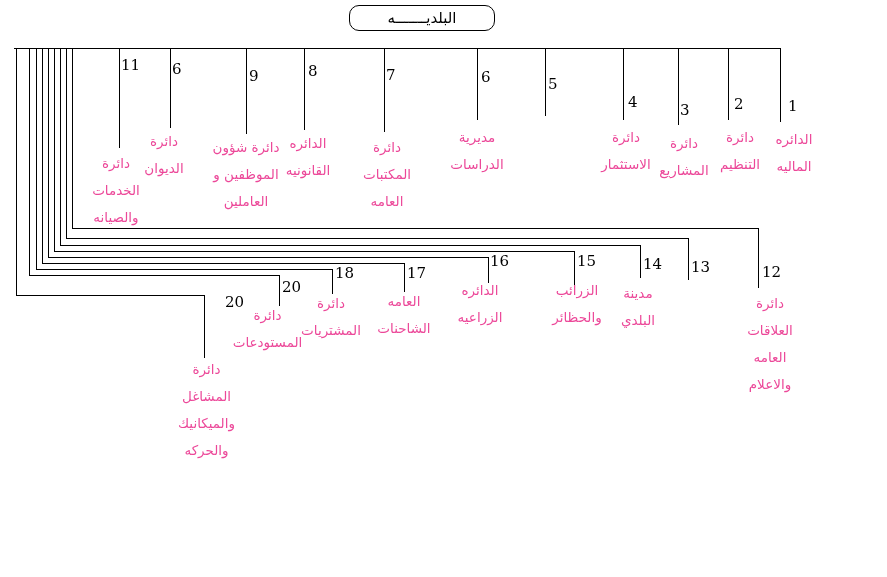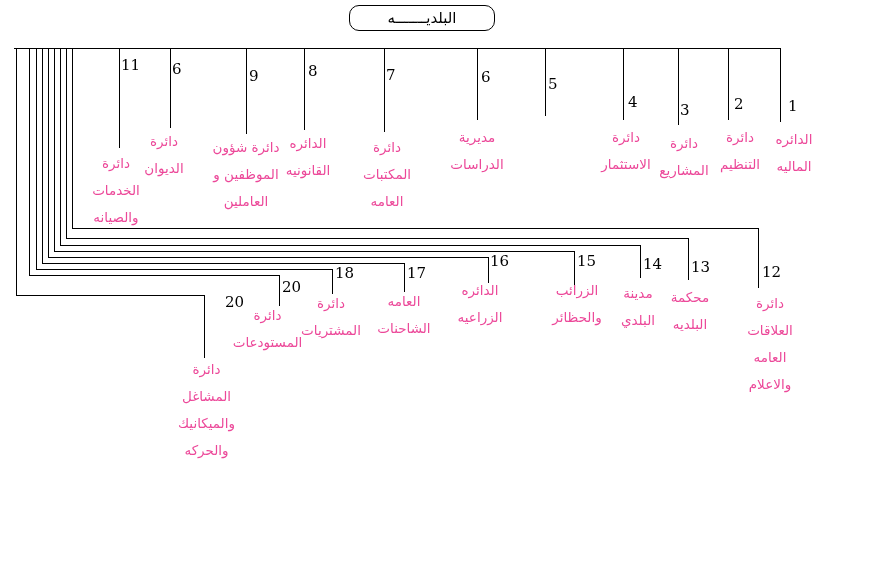--- a/index.html
+++ b/index.html
@@ -113,22 +113,20 @@
 الخدمات
 والصيانه</div>
 
   <div class="num" style="left:762px;top:263px">12</div>
   <div class="lbl" style="left:730px;top:290px;width:80px">دائرة
 العلاقات
 العامه
 والاعلام</div>
 
   <div class="num" style="left:691px;top:258px">13</div>
-  <div class="lbl" style="left:655px;top:284px;width:70px">محكمة
-البلديه</div>
 
   <div class="num" style="left:643px;top:255px">14</div>
   <div class="lbl" style="left:603px;top:280px;width:70px">مدينة
 البلدي</div>
 
   <div class="num" style="left:577px;top:252px">15</div>
   <div class="lbl" style="left:537px;top:277px;width:80px">الزرائب
 والحظائر</div>
 
   <div class="num" style="left:490px;top:252px">16</div>

